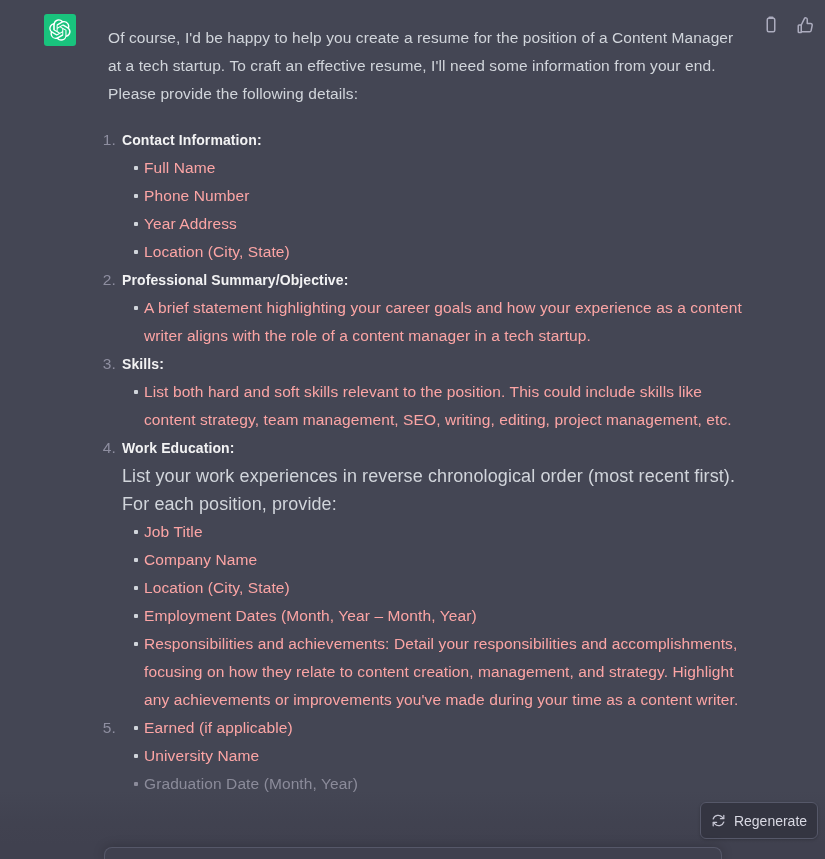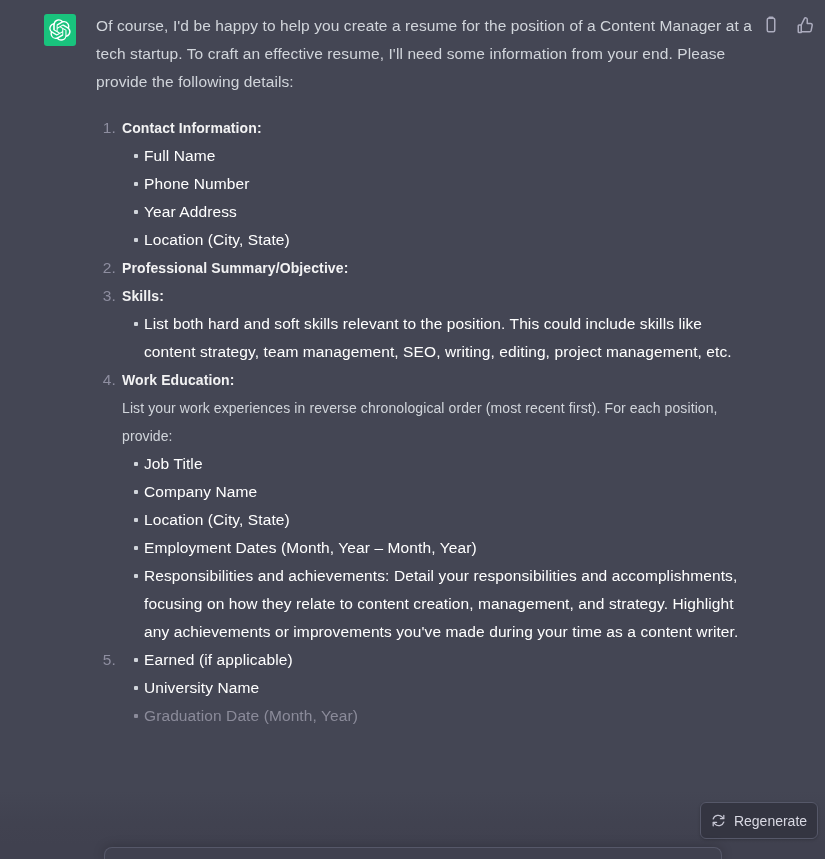--- a/index.html
+++ b/index.html
@@ -46,21 +46,21 @@
     left: 96px;
     top: 12px;
     width: 660px;
     color: #d1d5db;
     font-size: 15.5px;
     line-height: 28px;
     letter-spacing: 0.1px;
   }
 
   .msg-content p.intro {
-    margin: 0;
+    margin: 12px;
     color: #d1d5db;
   }
 
   
   ol.outline {
     margin: 18px 0 0 0;
     padding: 0 0 0 26px;
     list-style: none;
     counter-reset: item;
   }
@@ -84,33 +84,33 @@
   .item-title {
     font-weight: bold;
     color: #f2f2f3;
     font-size: 14px;
     line-height: 28px;
     display: block;
   }
   .item-para {
     display: block;
     color: #d1d5db;
-    font-size: 14px;
+    font-size: 18px;
     line-height: 28px;
   }
 
   
   ul.sub {
     margin: 0;
     padding: 0 0 0 22px;
     list-style: none;
   }
   ul.sub > li {
     position: relative;
-    color: #ffffff;
+    color: #fca5a5;
     font-size: 15.5px;
     line-height: 28px;
     padding: 0;
   }
   ul.sub > li::before {
     content: "";
     position: absolute;
     left: -10px;
     top: 12px;
     width: 4px;
@@ -230,20 +230,23 @@
           <ul class="sub">
             <li>Full Name</li>
             <li>Phone Number</li>
             <li>Year Address</li>
             <li>Location (City, State)</li>
           </ul>
         </li>
 
         <li>
           <span class="item-title">Professional Summary/Objective:</span>
+          <ul class="sub">
+            <li>A brief statement highlighting your career goals and how your experience as a content writer aligns with the role of a content manager in a tech startup.</li>
+          </ul>
         </li>
 
         <li>
           <span class="item-title">Skills:</span>
           <ul class="sub">
             <li>List both hard and soft skills relevant to the position. This could include skills like content strategy, team management, SEO, writing, editing, project management, etc.</li>
           </ul>
         </li>
 
         <li>

